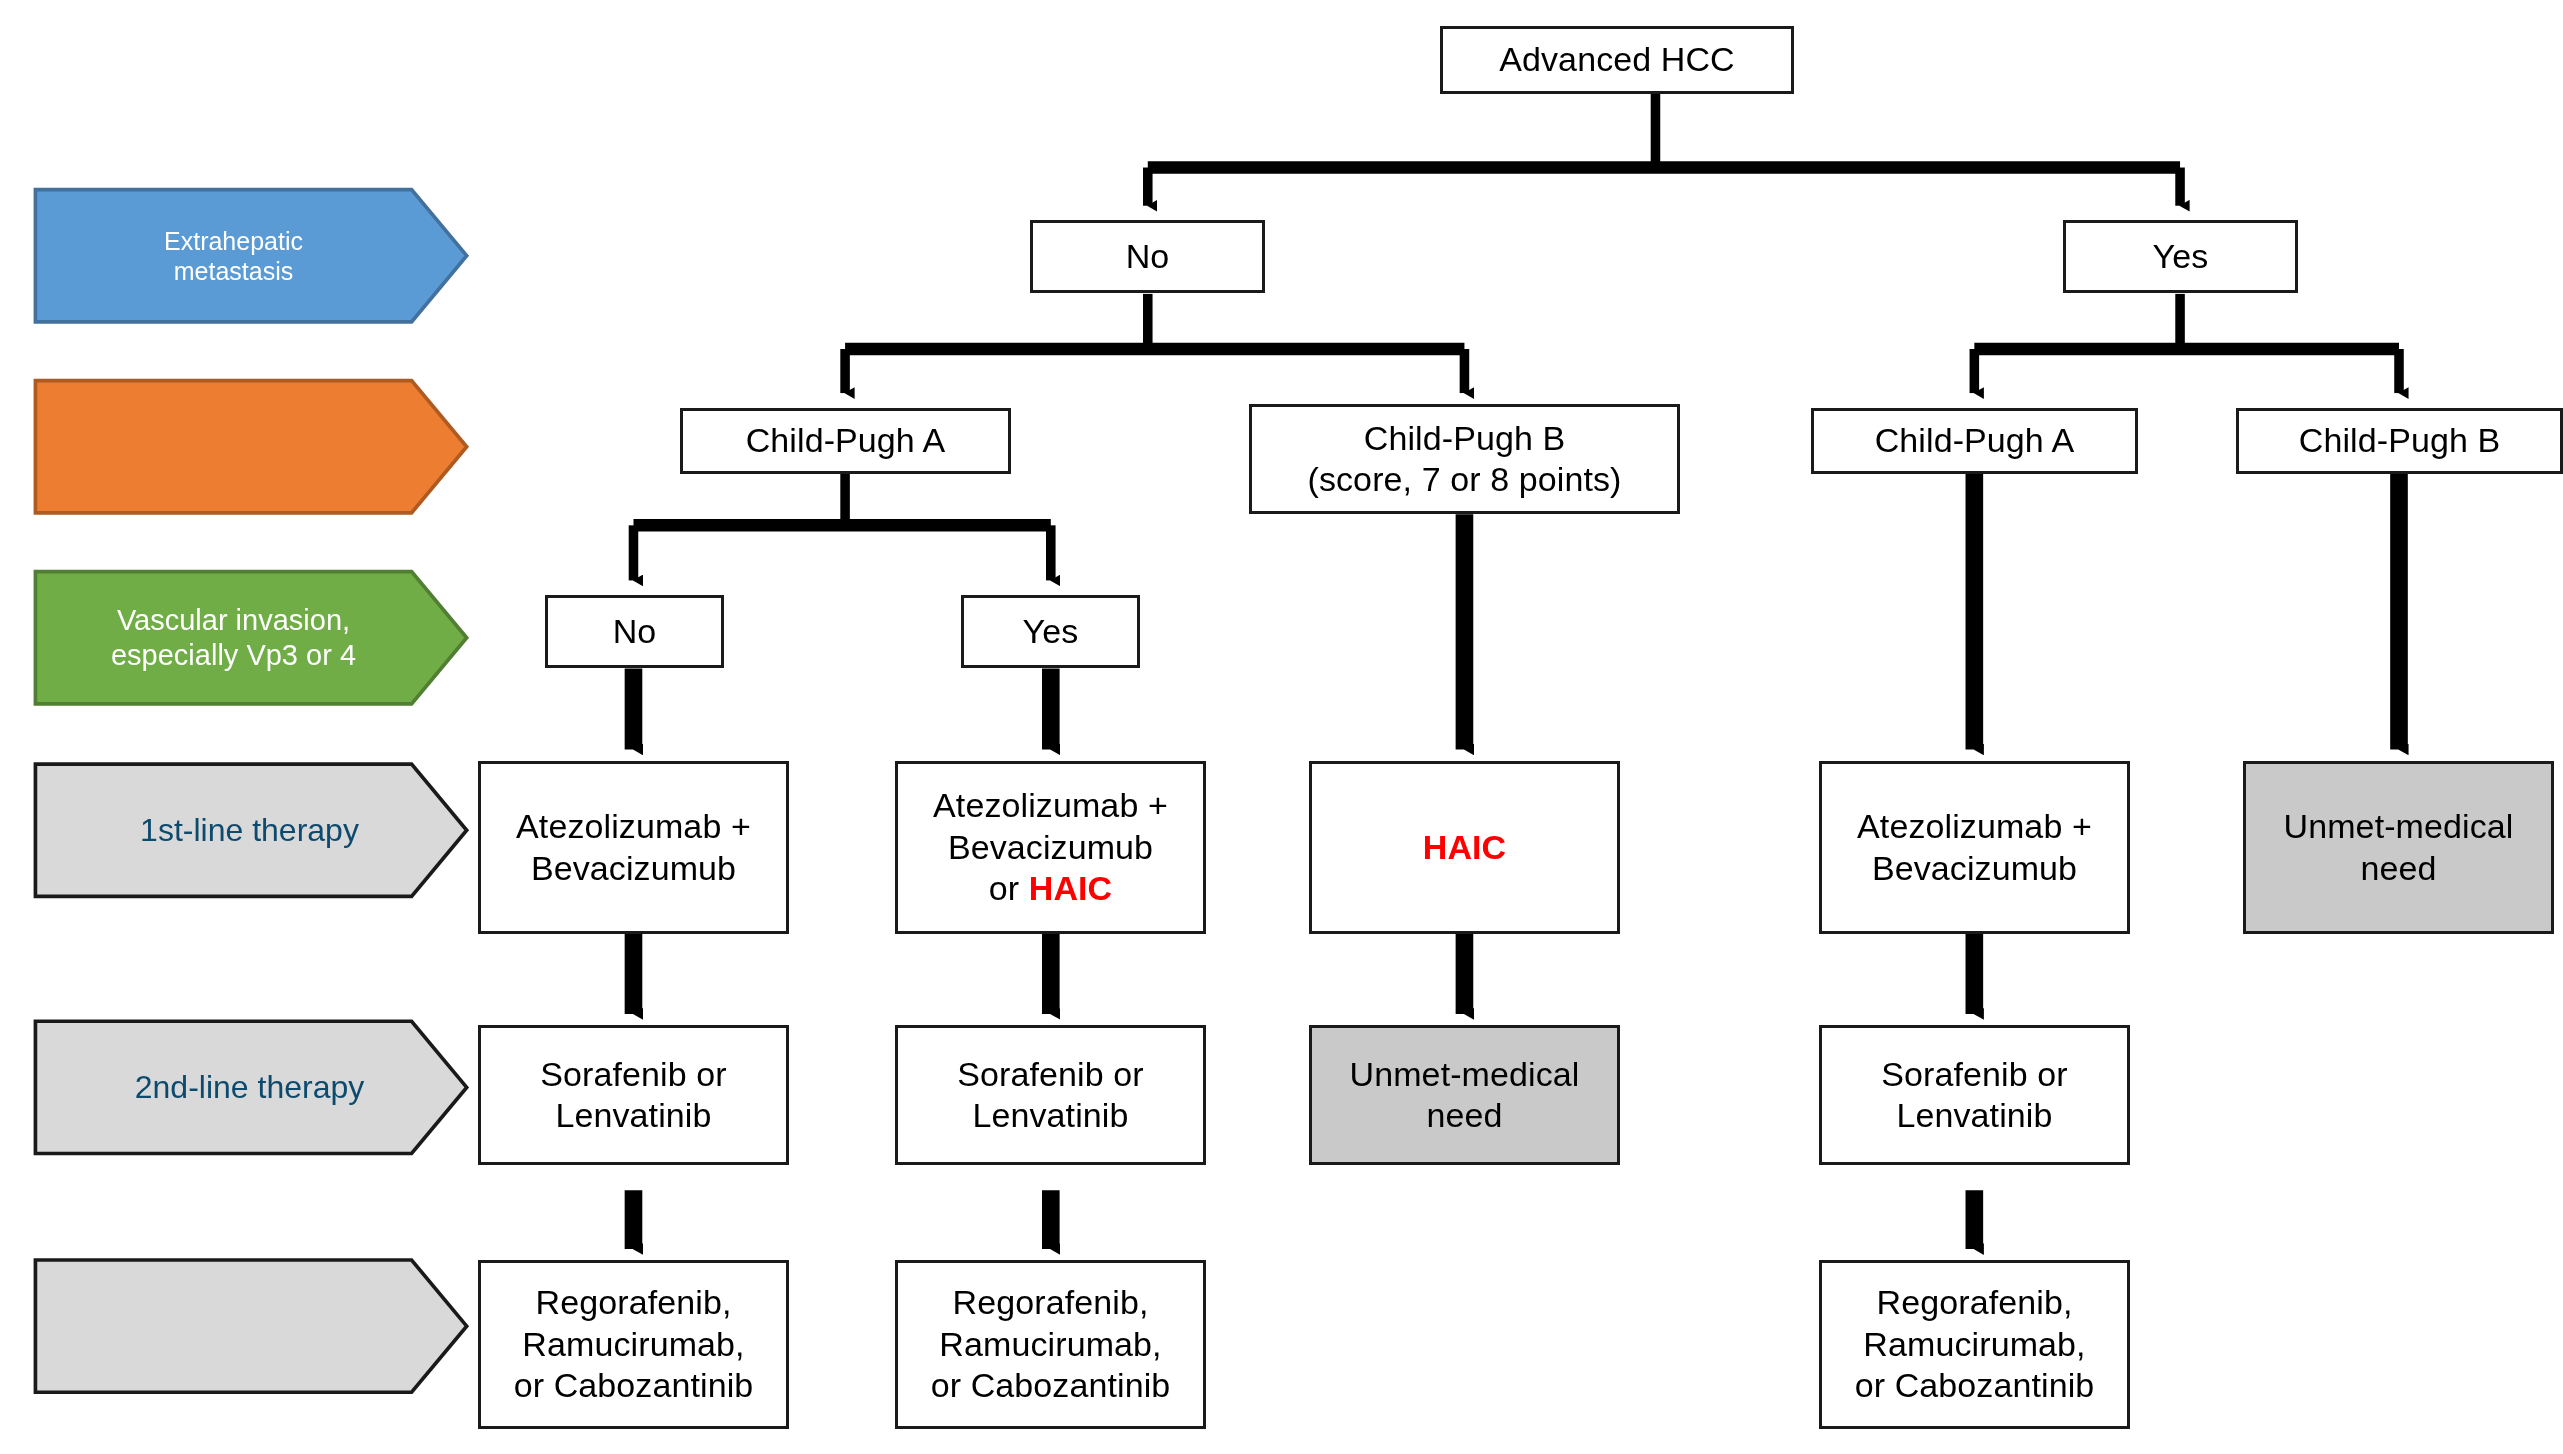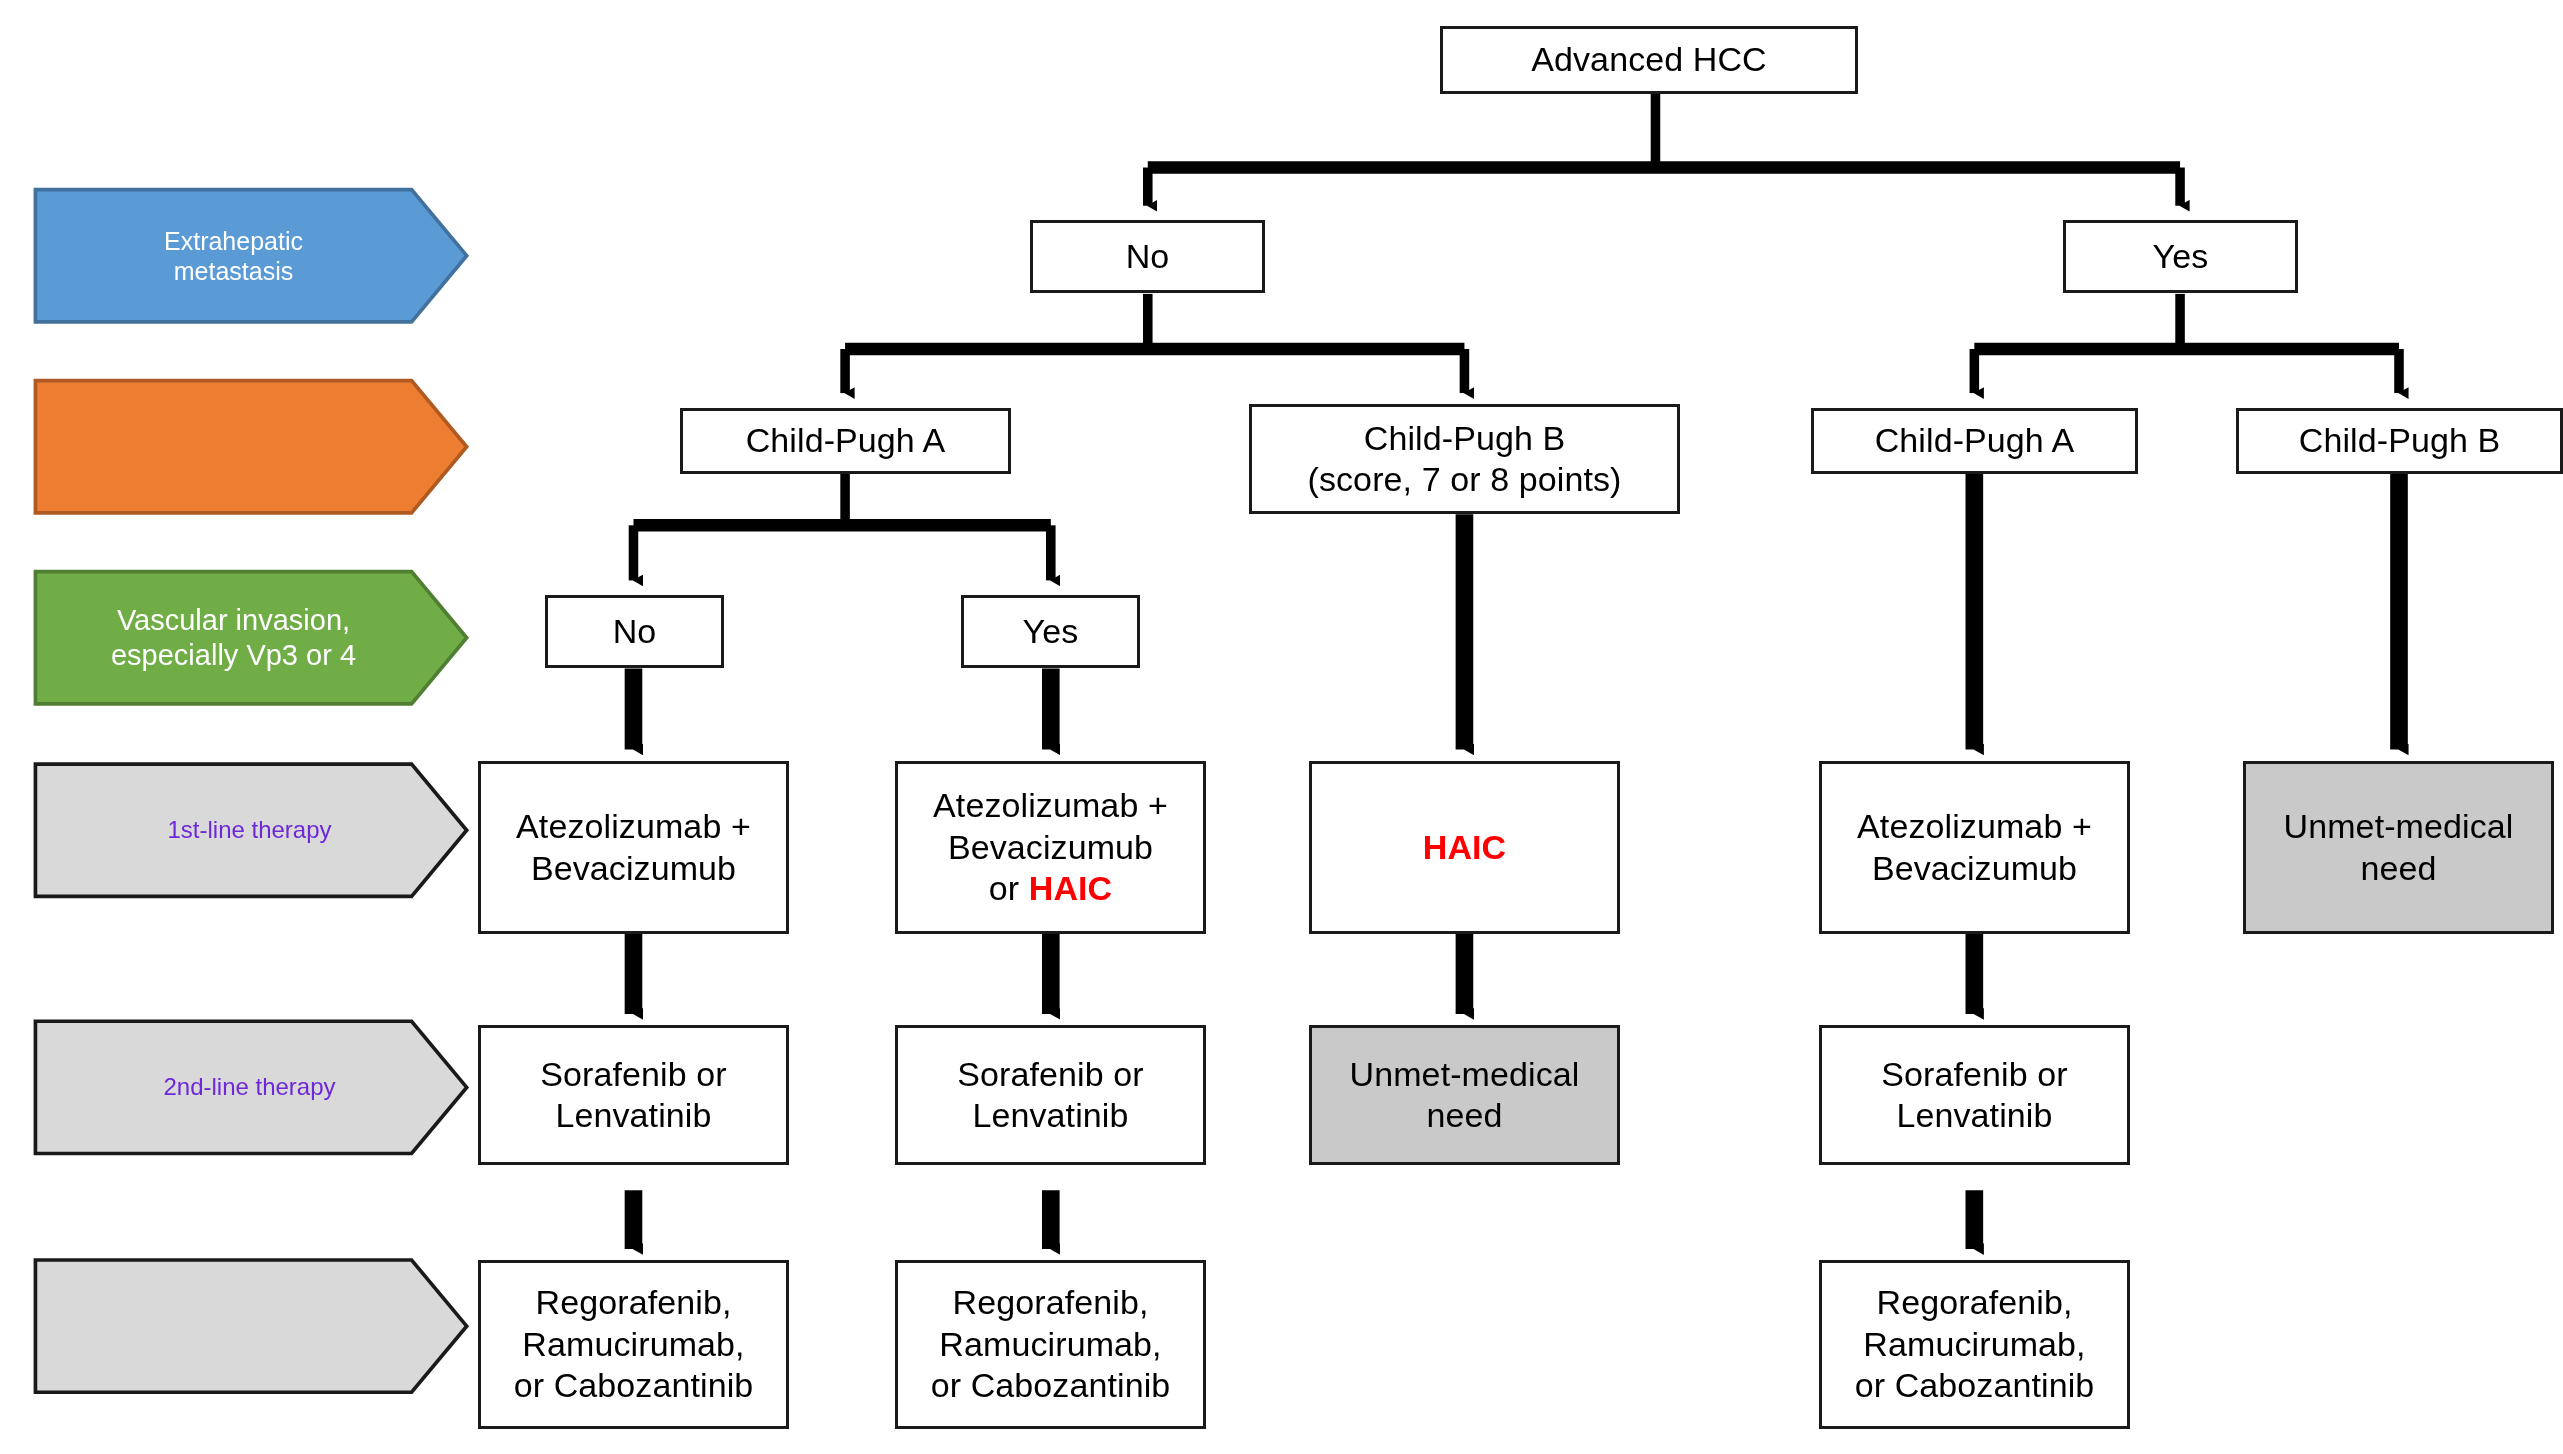--- a/index.html
+++ b/index.html
@@ -68,22 +68,22 @@
     text-align: center;
     box-sizing: border-box;
     font-size: 25px;
     line-height: 1.2;
     color: #ffffff;
     padding-right: 34px;
     white-space: pre-line;
   }
   .chevron .clabel { display:block; width:100%; }
   .chevron.gray {
-    color: #6d28d9;
-    font-size: 24px;
+    color: #0c4a6e;
+    font-size: 32px;
     padding-left: 32px;
   }
 </style>
 </head>
 <body>
 
 <div id="diagram-root">
 
   <svg class="canvas" viewBox="0 0 3488 1979" xmlns="http://www.w3.org/2000/svg">
     <defs>
@@ -157,21 +157,21 @@
     <span class="clabel">Vascular invasion,
 especially Vp3 or 4</span>
   </div>
   <div class="chevron gray" style="left:35px; top:764px; width:431px; height:132px;">
     <span class="clabel">1st-line therapy</span>
   </div>
   <div class="chevron gray" style="left:35px; top:1021px; width:431px; height:132px;">
     <span class="clabel">2nd-line therapy</span>
   </div>
 
-  <div class="node" style="left:1440px; top:26px; width:418px; height:68px;">
+  <div class="node" style="left:1440px; top:26px; width:354px; height:68px;">
     <span class="txt">Advanced HCC</span>
   </div>
 
   <div class="node" style="left:1030px; top:220px; width:235px; height:73px;">
     <span class="txt">No</span>
   </div>
   <div class="node" style="left:2063px; top:220px; width:235px; height:73px;">
     <span class="txt">Yes</span>
   </div>
 

